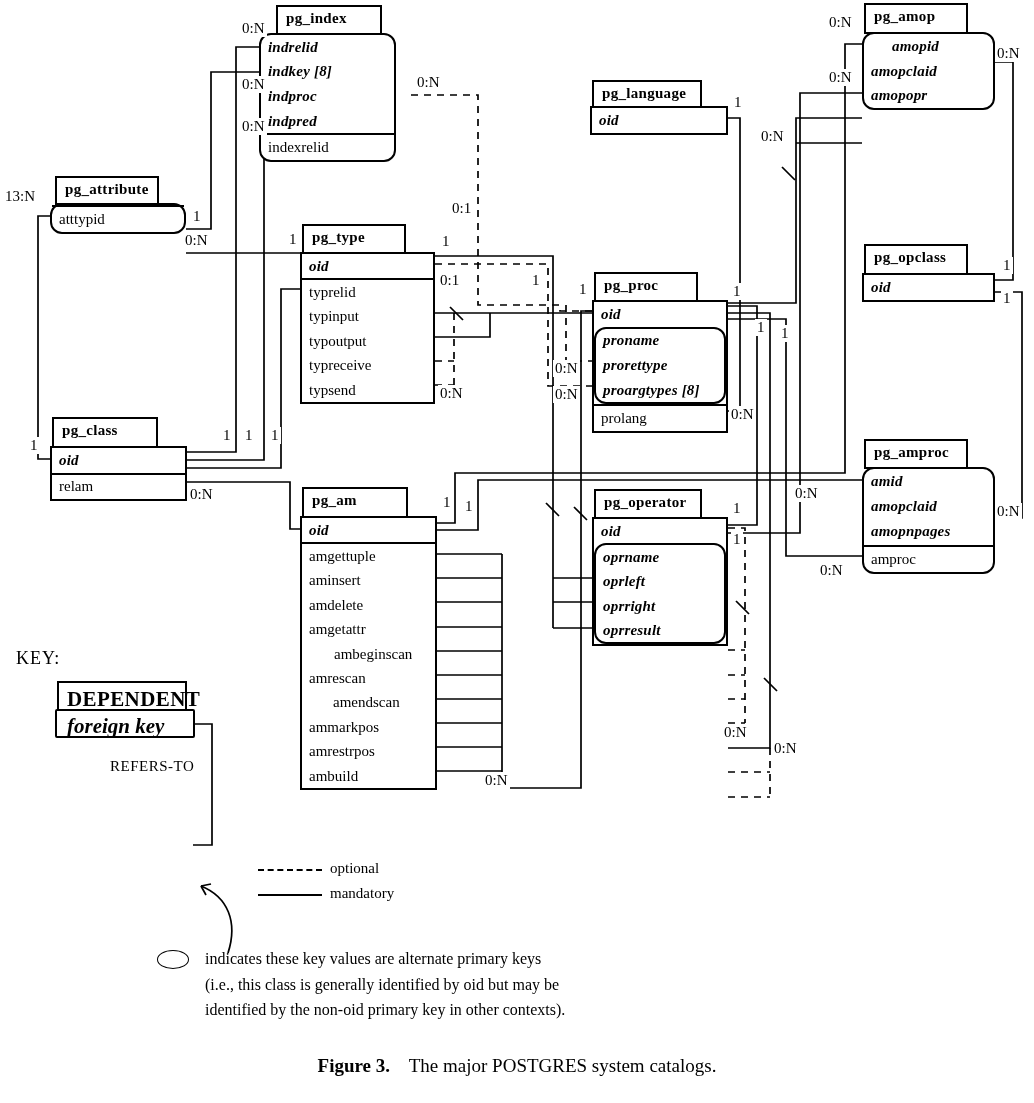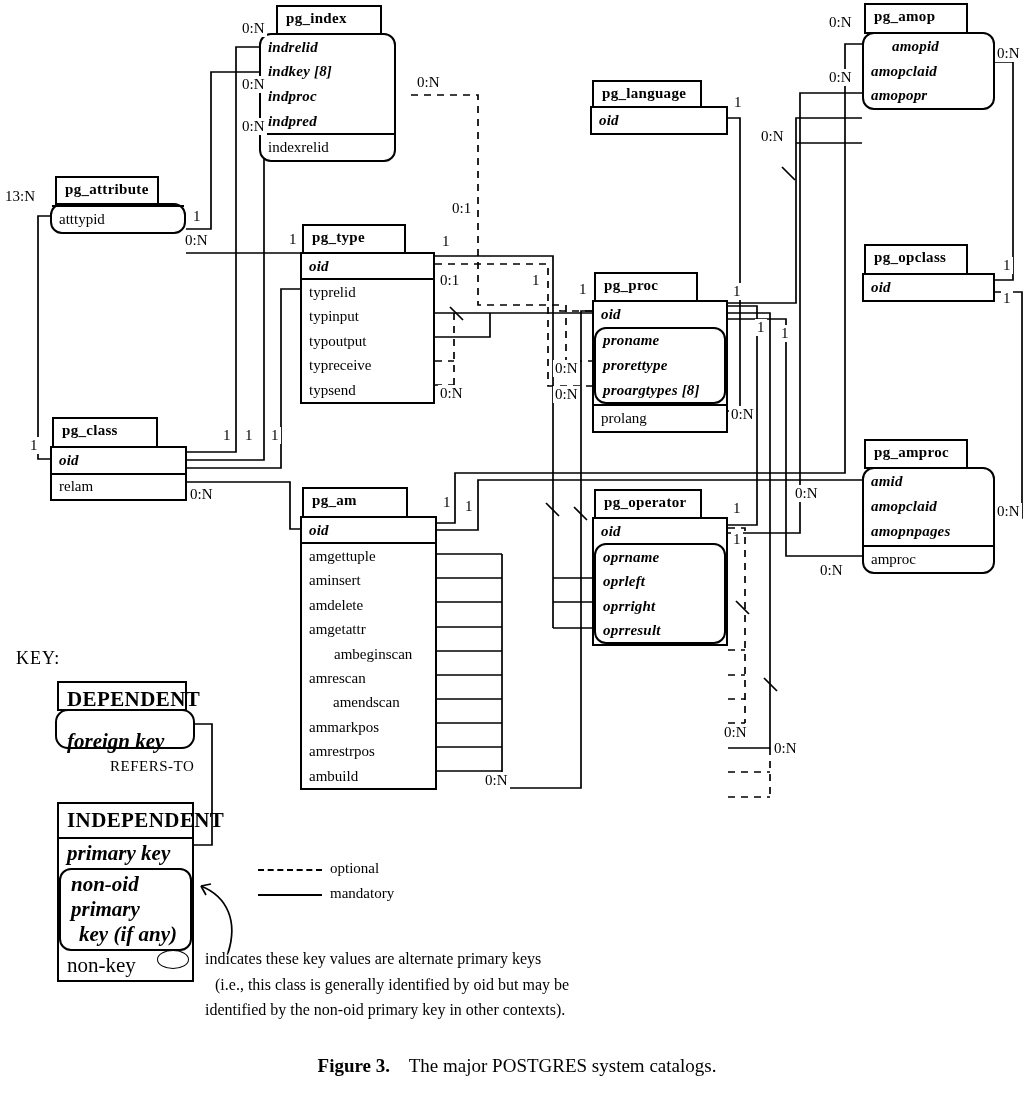--- a/index.html
+++ b/index.html
@@ -27,21 +27,21 @@
   }
   .attr-row.key { font-weight:bold; font-style:italic; letter-spacing:.2px; }
   .card-label {
     position:absolute; z-index:4; font-size:15px; background:#fff;
     padding:0 2px; line-height:17px; white-space:nowrap;
   }
   
   .key-heading { position:absolute; z-index:4; font-size:18px; letter-spacing:1px; }
   .key-box { position:absolute; z-index:3; background:#fff; border:2px solid #000; font-size:21px; }
   .key-tab { font-weight:bold; padding:4px 8px; letter-spacing:.4px; }
-  .key-ovalrow { border-radius:13px; font-weight:bold; font-style:italic; padding:18px 10px; }
+  .key-ovalrow { border-radius:2px; font-weight:bold; font-style:italic; padding:3px 10px; }
   .refers-to { position:absolute; z-index:4; font-size:15px; letter-spacing:.5px; }
   .ind-row { padding:2px 8px; }
   .ind-name { font-weight:bold; letter-spacing:.4px; padding:4px 8px; }
   .ind-key  { font-weight:bold; font-style:italic; border-top:2px solid #000; }
   .ind-oval { border:2px solid #000; border-radius:12px; font-weight:bold; font-style:italic; padding:2px 10px; }
   .ind-oval .l2 { padding-left:8px; }
   .legend-line { position:absolute; z-index:3; border-top:2px solid #000; width:64px; }
   .legend-line.dashed { border-top-style:dashed; }
   .legend-text { position:absolute; z-index:3; font-size:15px; }
   .note-text { position:absolute; z-index:3; font-size:16px; white-space:nowrap; }
@@ -280,38 +280,29 @@
       <span class="card-label" style="left: 995px; top: 503px;">0:N</span>
     </div>
 
   <div class="key-heading" style="left:16px; top:648px;">KEY:</div>
 
   <div class="key-box key-tab" style="left:57px; top:681px; width:130px; height:30px;">DEPENDENT</div>
   <div class="key-box key-ovalrow" style="left:55px; top:709px; width:140px; height:29px;">foreign key</div>
 
   <div class="refers-to" style="left:110px; top:758px;">REFERS-TO</div>
 
-  <div class="key-box" style="left:57px; top:802px; width:137px;">
-    <div class="ind-row ind-name">INDEPENDENT</div>
-    <div class="ind-row ind-key">primary key</div>
-    <div class="ind-oval">
-      <div>non-oid primary</div>
-      <div class="l2">key (if any)</div>
-    </div>
-    <div class="ind-row">non-key</div>
-  </div>
 
   <div class="legend-line dashed" style="left:258px; top:869px;"></div>
   <div class="legend-text" style="left:330px; top:860px;">optional</div>
   <div class="legend-line" style="left:258px; top:894px;"></div>
   <div class="legend-text" style="left:330px; top:885px;">mandatory</div>
 
   <div class="note-oval" style="left:157px; top:950px;"></div>
   <div class="note-text" style="left:205px; top:950px;">indicates these key values are alternate primary keys</div>
-  <div class="note-text" style="left:215px; top:976px;text-align:right;">(i.e., this class is generally identified by oid but may be</div>
+  <div class="note-text" style="left:205px; top:976px;text-align:right;">(i.e., this class is generally identified by oid but may be</div>
   <div class="note-text" style="left:205px; top:1001px;">identified by the non-oid primary key in other contexts).</div>
 
   <div id="caption">
     <span class="fig">Figure 3.</span>
     <span>&nbsp;&nbsp;</span>
     <span>The major POSTGRES system catalogs.</span>
   </div>
 
 </div>
 

